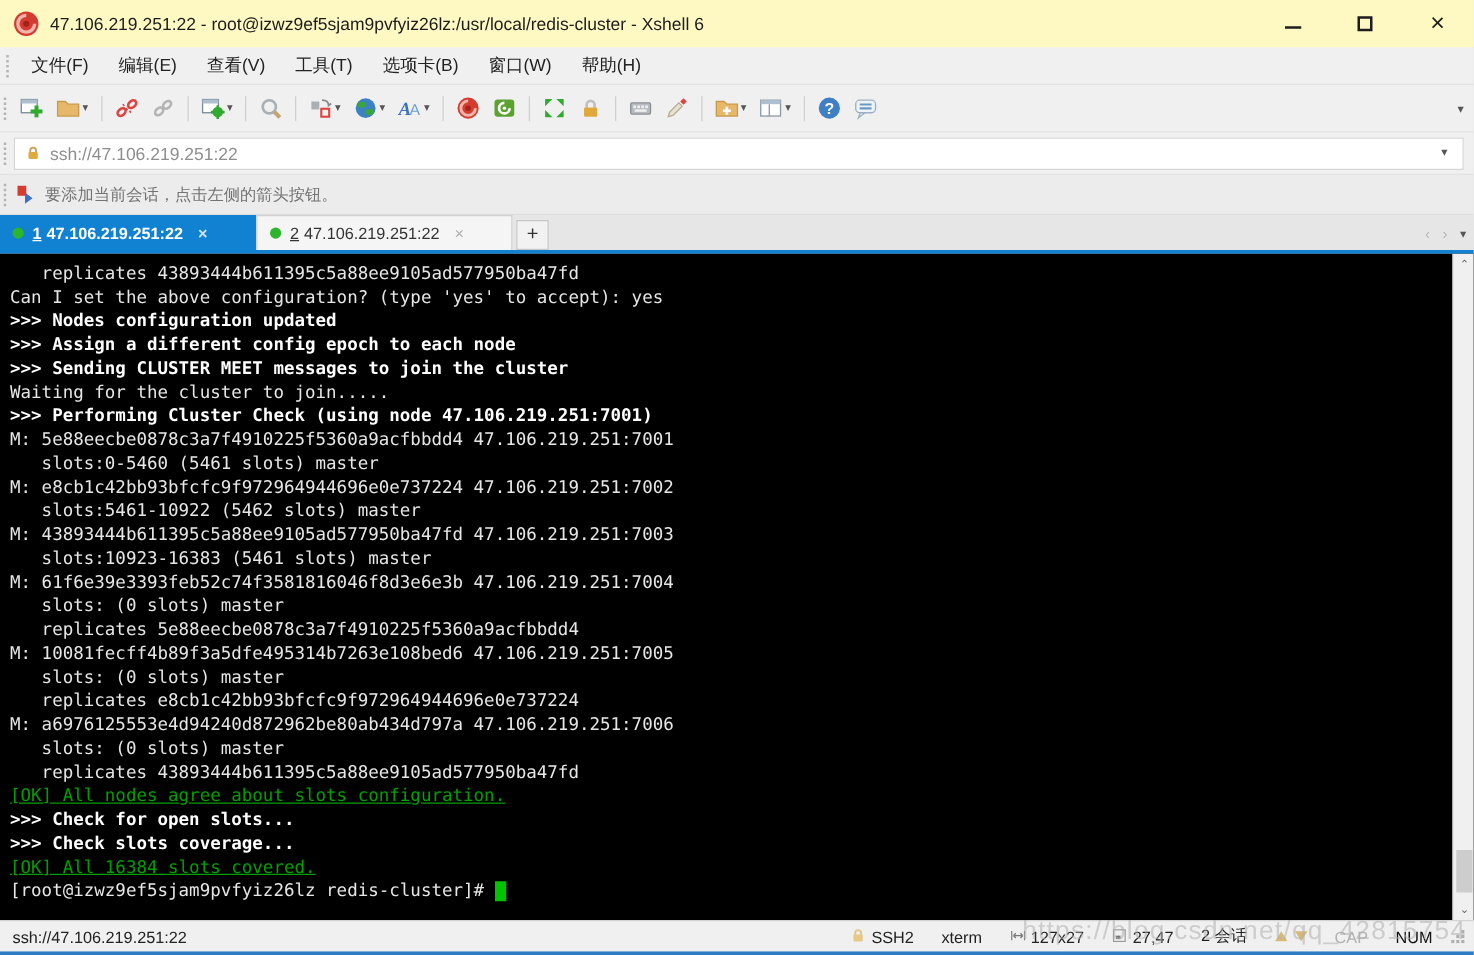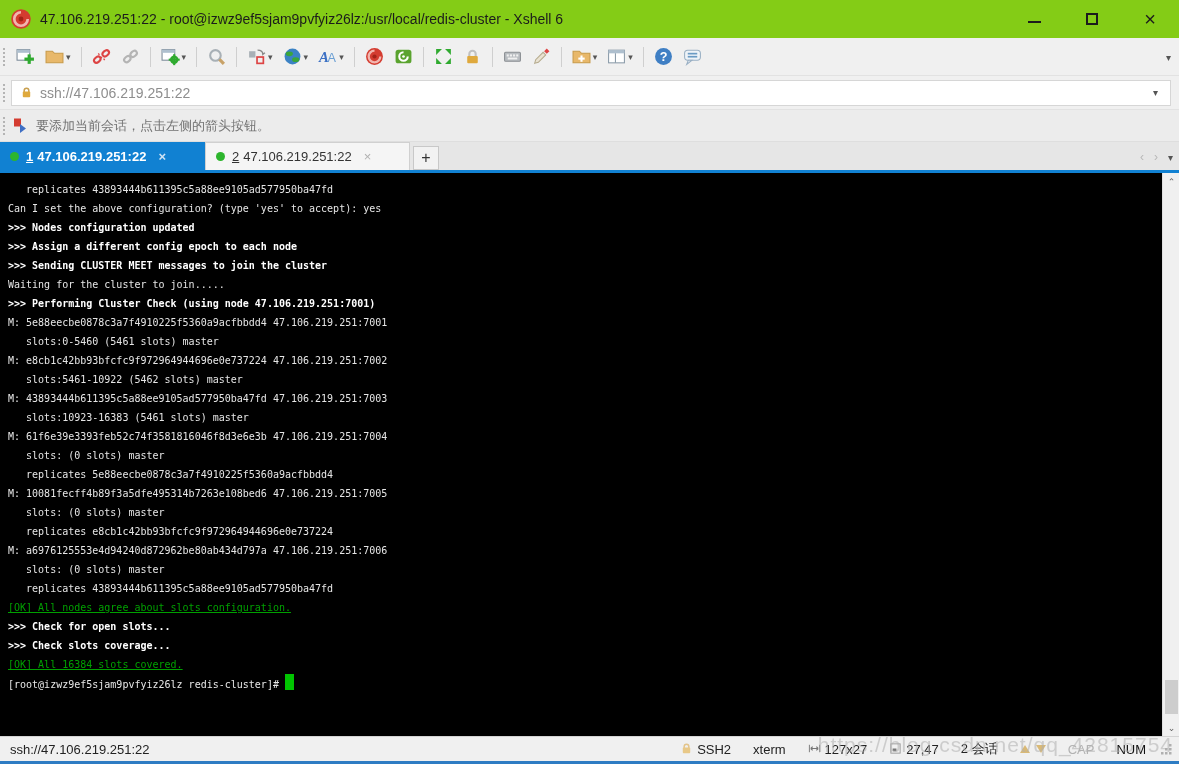--- a/index.html
+++ b/index.html
@@ -1,21 +1,21 @@
 <!DOCTYPE html>
 <html><head>
 <meta charset="utf-8">
 <style>
   * { margin:0; padding:0; box-sizing:border-box; }
   html,body { width:1179px; height:764px; }
   body { font-family:"Liberation Sans","DejaVu Sans",sans-serif; font-size:14px; background:#f0f0f0; overflow:hidden; }
   .window { position:relative; width:1179px; height:764px; display:flex; flex-direction:column; border-bottom:3px solid #2e7cc3; background:#f0f0f0; }
 
   
-  .titlebar { height:38px; background:#84cc16; display:flex; align-items:center; padding-left:10px; flex:0 0 auto; }
+  .titlebar { height:38px; background:#fef9c3; display:flex; align-items:center; padding-left:10px; flex:0 0 auto; }
   .titlebar .app-icon { width:22px; height:22px; margin-right:8px; flex:0 0 auto; }
   .titlebar .title { color:#1c1c1c; font-size:14px; white-space:nowrap; overflow:hidden; flex:1; }
   .win-controls { display:flex; height:100%; flex:0 0 auto; }
   .win-btn { width:58px; height:100%; display:flex; align-items:center; justify-content:center; color:#1c1c1c; cursor:default; }
   .win-btn .min-glyph { width:13px; border-bottom:2px solid #1c1c1c; margin-top:6px; }
   .win-btn .max-glyph { width:12px; height:12px; border:2px solid #1c1c1c; }
   .win-btn.close { font-size:20px; }
 
   
   .menubar { height:30px; background:#f0f0f0; display:flex; align-items:center; padding-left:2px; border-bottom:1px solid #e2e2e2; flex:0 0 auto; }
@@ -51,21 +51,21 @@
   .tab.active { background:#1181d2; color:#ffffff; font-weight:bold; width:205px; }
   .tab.active .tab-close { color:#cfe4f5; }
   .tab.inactive { background:#f5f5f5; border:1px solid #d0d0d0; border-bottom:none; color:#333; width:205px; }
   .tab.inactive .tab-close { color:#b0b0b0; }
   .tab-add { width:26px; height:24px; margin-left:3px; border:1px solid #c8c8c8; background:#f2f2f2; display:flex; align-items:center; justify-content:center; font-size:16px; color:#333; }
   .tab-nav { position:absolute; right:6px; top:8px; display:flex; align-items:center; gap:10px; color:#b8b8b8; font-size:12px; }
   .tab-nav .tab-menu-caret { color:#555; font-size:10px; }
 
   
   .terminal { position:relative; flex:1; background:#000; overflow:hidden; }
-  .term-text { position:absolute; left:0; right:17px; top:0; bottom:0; padding:7px 0 0 8px; font-family:"DejaVu Sans Mono","Liberation Mono",monospace; font-size:10px; line-height:19px; white-space:pre; }
+  .term-text { position:absolute; left:0; right:17px; top:0; bottom:0; padding:7px 0 0 8px; font-family:"DejaVu Sans Mono","Liberation Mono",monospace; font-size:14px; line-height:19px; white-space:pre; }
   .tline.n { color:#e6e6e6; }
   .tline.b { color:#ffffff; font-weight:bold; }
   .tline.g { color:#00a000;text-decoration:underline; }
   .cursor { display:inline-block; width:9px; height:16px; background:#00c400; vertical-align:text-bottom; }
 
   
   .vscroll { position:absolute; top:0; right:0; bottom:0; width:17px; background:#f0f0f0; border-left:1px solid #e0e0e0; }
   .vs-arrow { position:absolute; left:0; width:17px; height:17px; display:flex; align-items:center; justify-content:center; color:#606060; font-size:9px; }
   .vs-arrow.up { top:0; } .vs-arrow.down { bottom:0; }
   .vs-thumb { position:absolute; left:2px; width:13px; height:34px; background:#cdcdcd; bottom:22px; }
@@ -101,20 +101,30 @@
       <div class="win-btn">
           <span class="min-glyph"></span>
         </div>
       <div class="win-btn">
           <span class="max-glyph"></span>
         </div>
       <div class="win-btn close">×</div>
     </div>
   </div>
 
+  <div class="menubar">
+    <span class="grip"></span>
+  <span class="menu-item">文件(F)</span>
+      <span class="menu-item">编辑(E)</span>
+      <span class="menu-item">查看(V)</span>
+      <span class="menu-item">工具(T)</span>
+      <span class="menu-item">选项卡(B)</span>
+      <span class="menu-item">窗口(W)</span>
+      <span class="menu-item">帮助(H)</span>
+    </div>
 
   <div class="toolbar">
     <span class="grip"></span>
     <span class="tbtn">
         <svg viewBox="0 0 18 18">
           <rect x="1" y="2.5" width="12" height="10" fill="#fff" stroke="#7a8a99"></rect>
           <rect x="1" y="2.5" width="12" height="3" fill="#aebfce"></rect>
           <rect x="11" y="7" width="3" height="9" fill="#2faa2f"></rect>
           <rect x="8" y="10" width="9" height="3" fill="#2faa2f"></rect>
         </svg>

